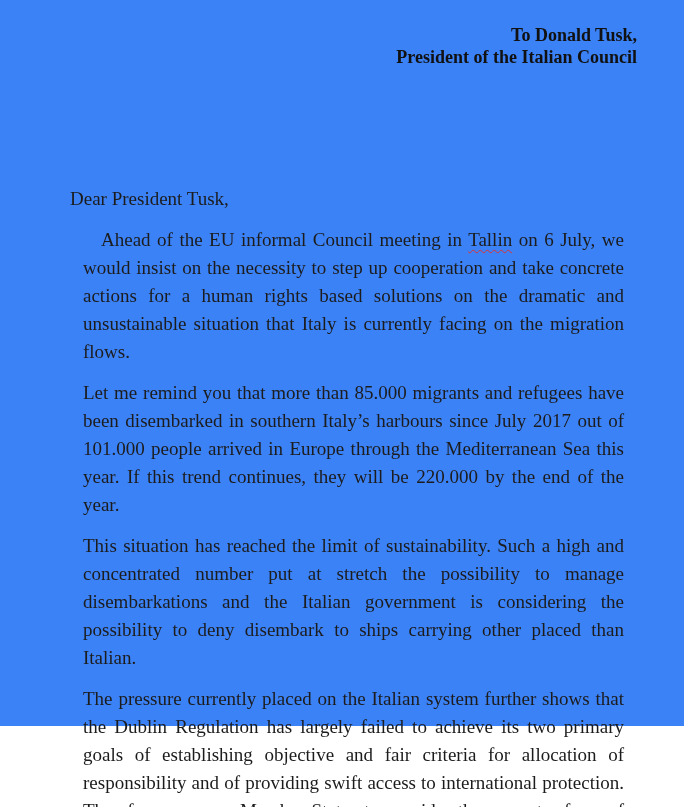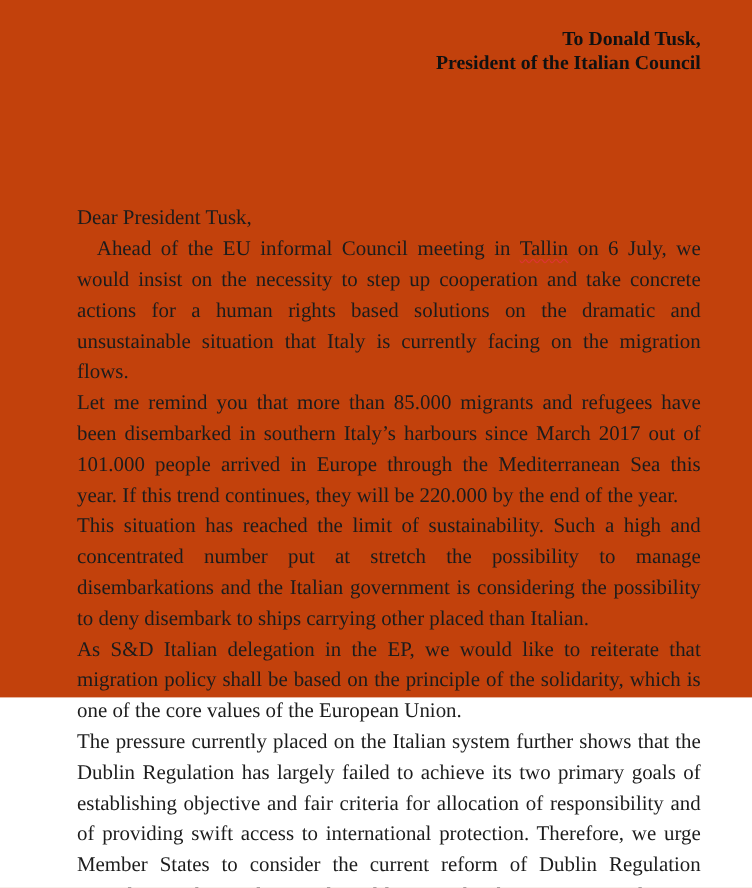--- a/index.html
+++ b/index.html
@@ -1,50 +1,49 @@
 <!DOCTYPE html>
 <html><head>
 <meta charset="utf-8">
 <style>
   html, body { margin: 0; padding: 0; background: #ffffff; }
   body { width: 684px; height: 807px; overflow: hidden; position: relative; }
   .page {
-    position: absolute; left: 0; top: 0; width: 684px; height: 634px;
-    background: #c2410c; color: #1a1a1a;
+    position: absolute; left: 0; top: 0; width: 684px; height: 726px;
+    background: #3b82f6; color: #1a1a1a;
     font-family: "DejaVu Serif", "Liberation Serif", serif;
   }
   .addressee {
     position: absolute; right: 47px; top: 24px; text-align: right;
     font-family: "Liberation Serif", "DejaVu Serif", serif;
     font-weight: bold; font-size: 18px; line-height: 22px; color: #111;
   }
   .body {
     position: absolute; left: 70px; top: 185px; width: 567px;
     font-family: "Liberation Serif", "DejaVu Serif", serif;
     font-size: 19px; line-height: 28px; color: #1c1c1c;
   }
-  .para { margin: 0; text-align: justify; }
+  .para { margin: 13px; text-align: justify; }
   .salutation { margin: 0; }
   .indent { text-indent: 18px; }
   .spell {
     text-decoration: underline wavy #d33;
     text-decoration-thickness: 1px;
     text-underline-offset: 3px;
   }
 </style>
 </head>
 <body>
 
 <div class="page">
   <div class="addressee">
     <div>To Donald Tusk,</div>
     <div>President of the Italian Council</div>
   </div>
 
   <div class="body">
     <p class="salutation">Dear President Tusk,</p>
     <p class="para indent"><span>Ahead of the EU informal Council meeting in </span><span class="spell">Tallin</span><span> on 6 July, we would insist on the necessity to step up cooperation and take concrete actions for a human rights based solutions on the dramatic and unsustainable situation that Italy is currently facing on the migration flows.</span></p>
-    <p class="para">Let me remind you that more than 85.000 migrants and refugees have been disembarked in southern Italy’s harbours since March 2017 out of 101.000 people arrived in Europe through the Mediterranean Sea this year. If this trend continues, they will be 220.000 by the end of the year.</p>
+    <p class="para">Let me remind you that more than 85.000 migrants and refugees have been disembarked in southern Italy’s harbours since July 2017 out of 101.000 people arrived in Europe through the Mediterranean Sea this year. If this trend continues, they will be 220.000 by the end of the year.</p>
     <p class="para">This situation has reached the limit of sustainability. Such a high and concentrated number put at stretch the possibility to manage disembarkations and the Italian government is considering the possibility to deny disembark to ships carrying other placed than Italian.</p>
-    <p class="para">As S&amp;D Italian delegation in the EP, we would like to reiterate that migration policy shall be based on the principle of the solidarity, which is one of the core values of the European Union.</p>
     <p class="para">The pressure currently placed on the Italian system further shows that the Dublin Regulation has largely failed to achieve its two primary goals of establishing objective and fair criteria for allocation of responsibility and of providing swift access to international protection. Therefore, we urge Member States to consider the current reform of Dublin Regulation according to the resolution adopted last year by the European Parliament on the Holistic approach on Migration.</p>
   </div>
 </div>
 
 </body></html>

